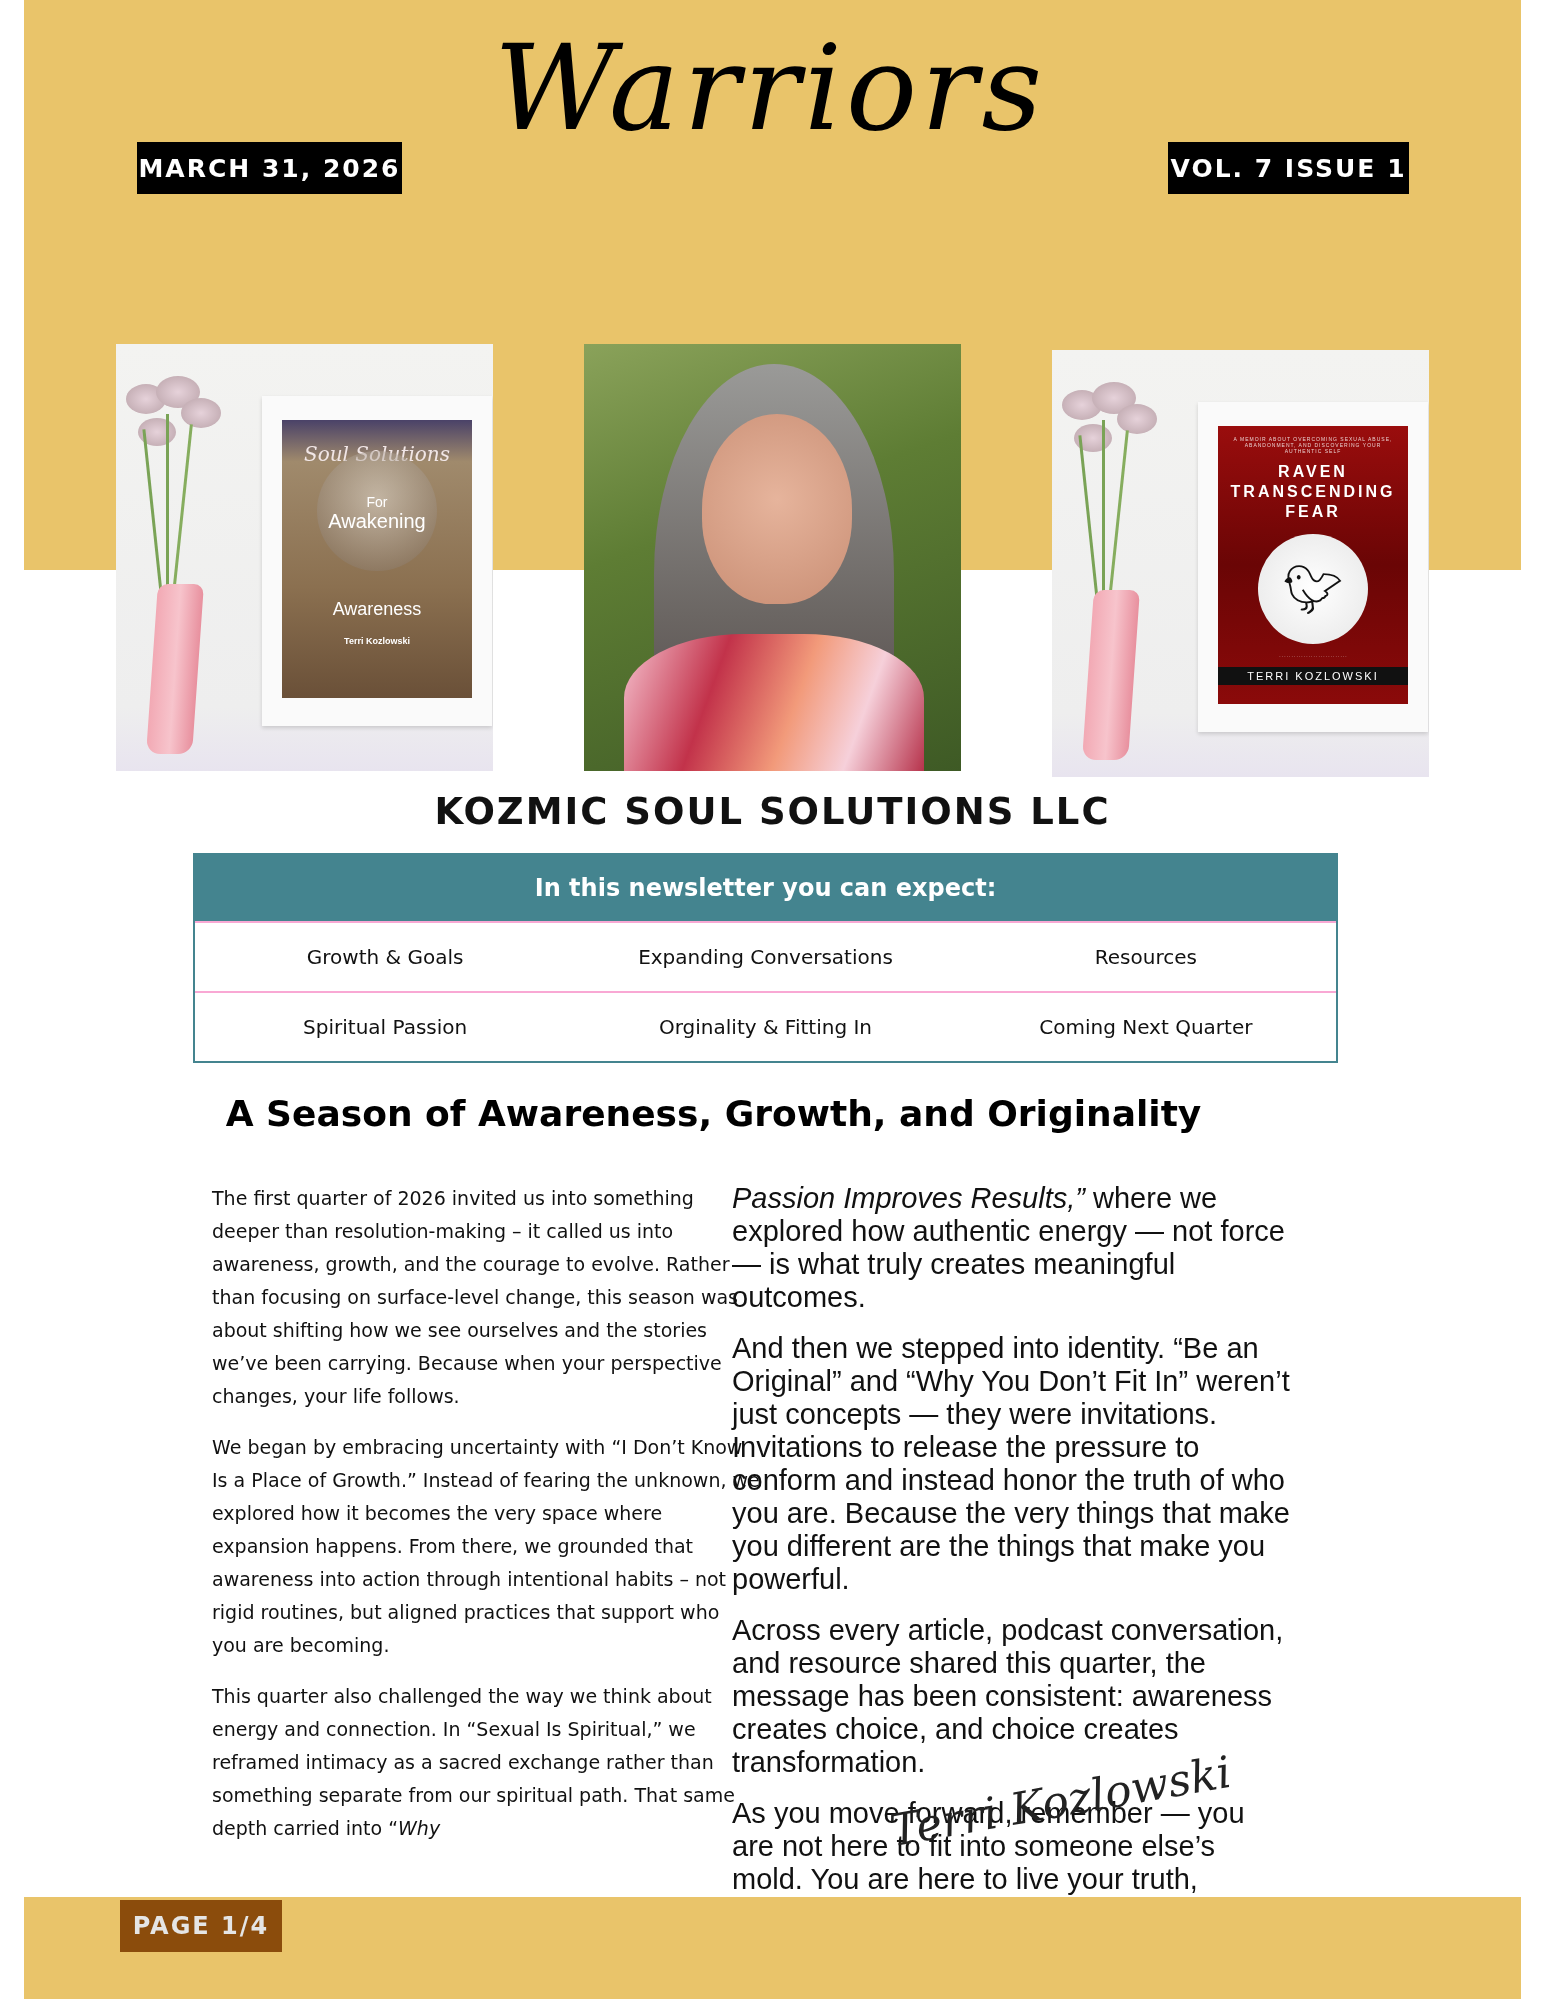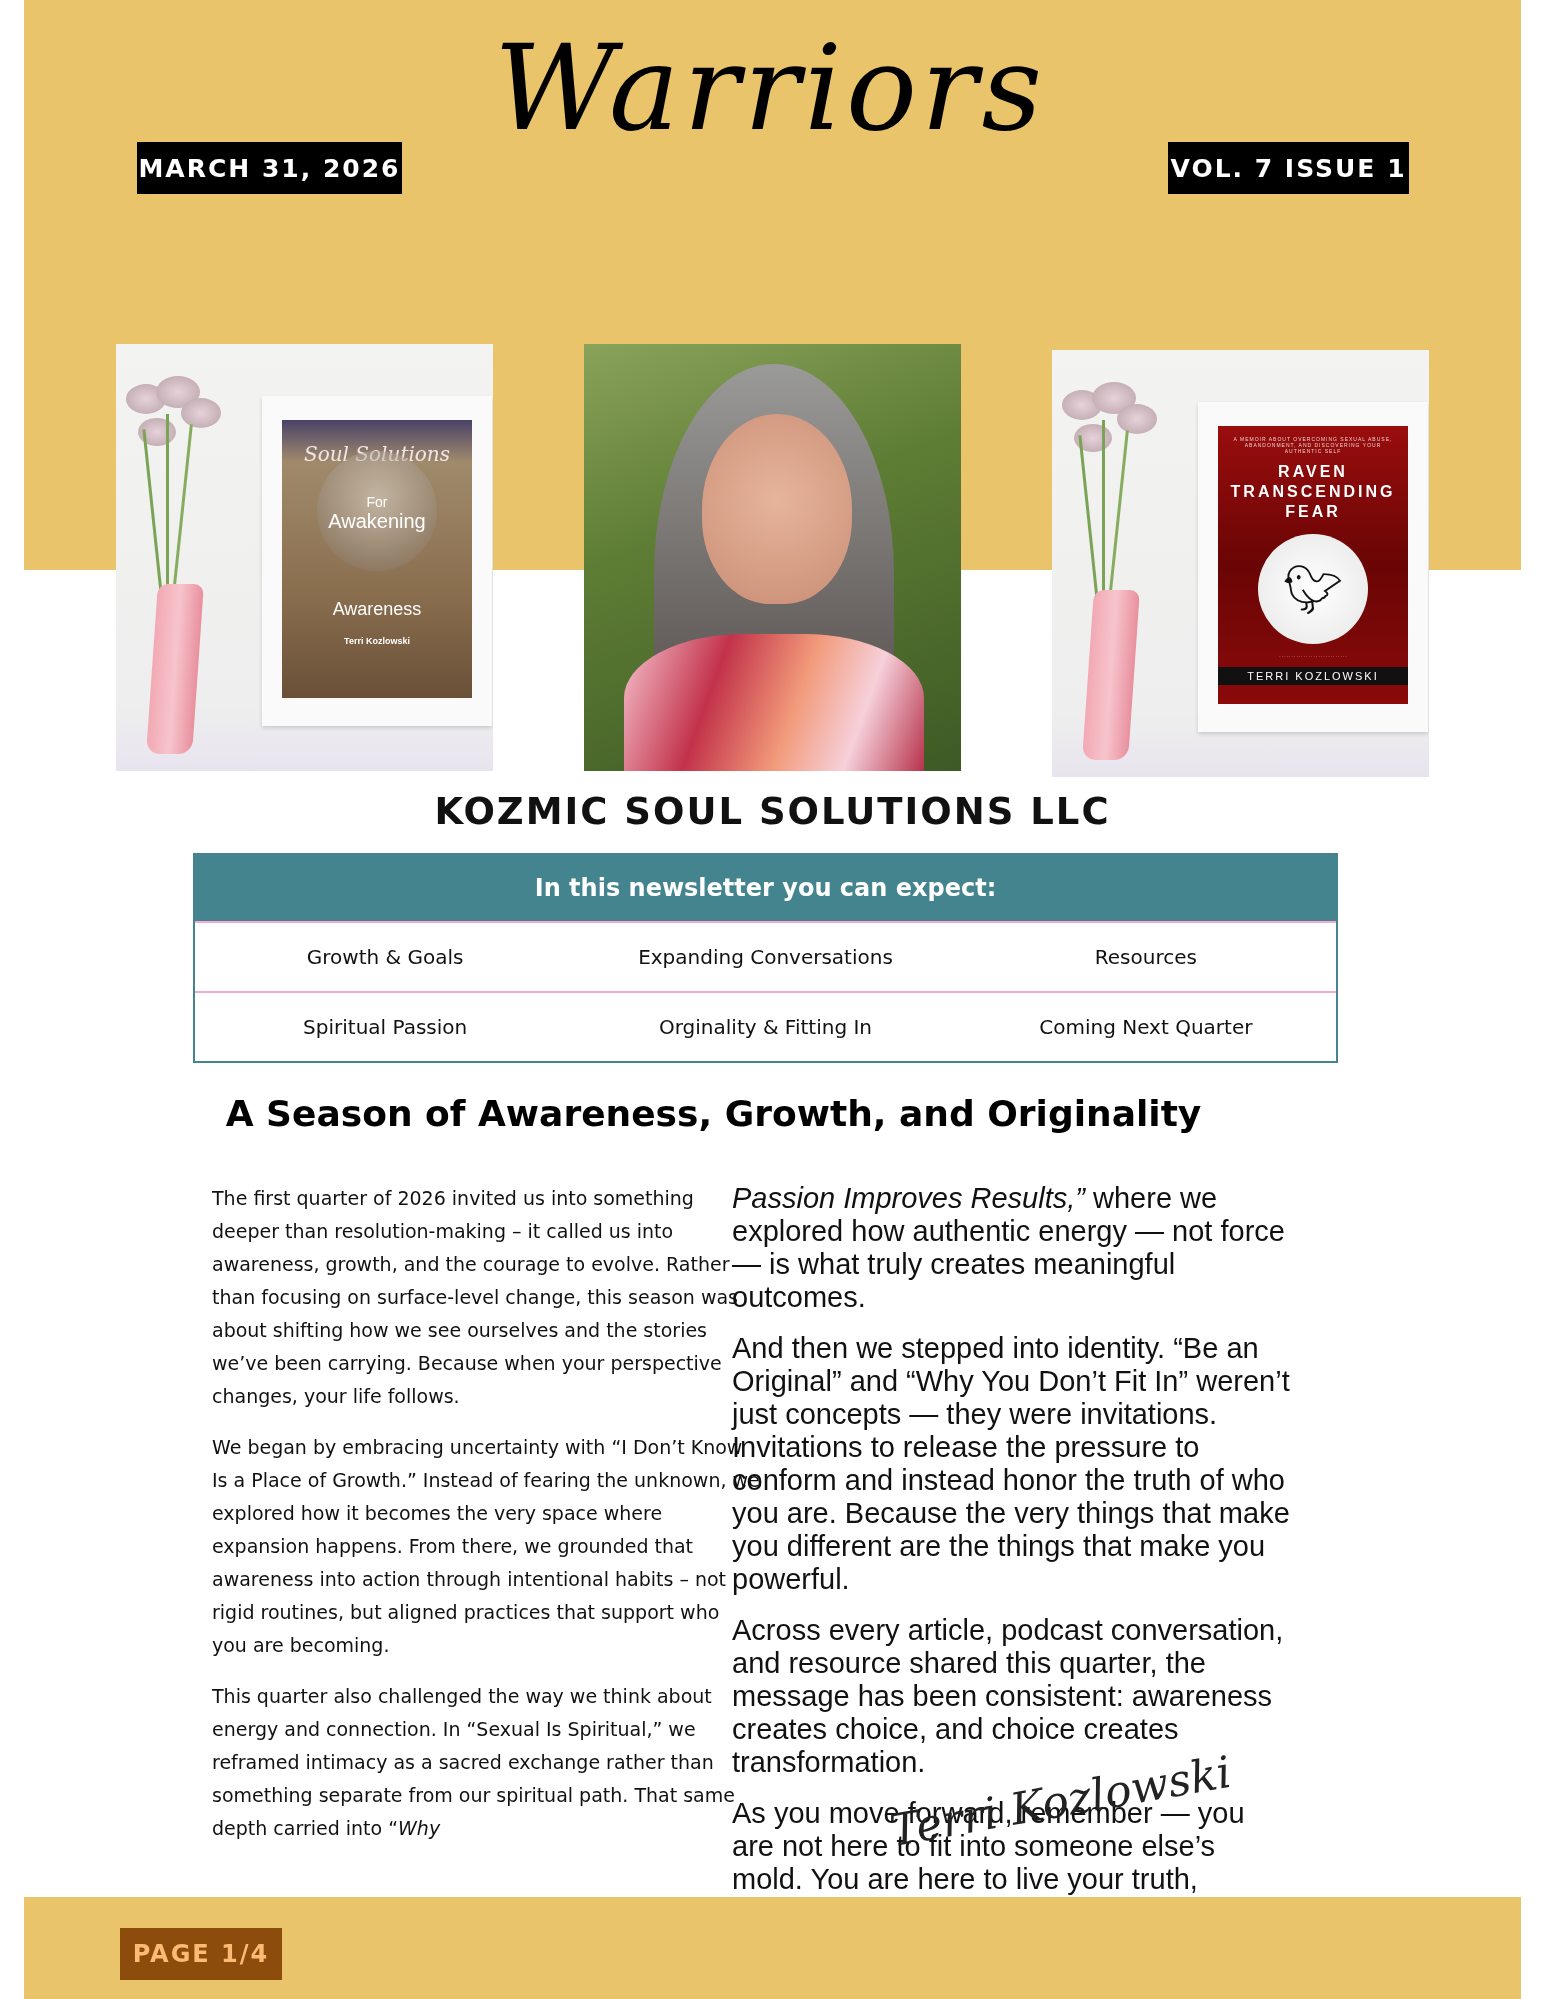--- a/index.html
+++ b/index.html
@@ -55,21 +55,21 @@
   .headline { position: absolute; left: 0; top: 1093px; width: 1427px; text-align: center; font-family: "DejaVu Sans", sans-serif; font-weight: bold; font-size: 36px; color: #000; }
 
   .col { position: absolute; top: 1182px; font-size: 19.5px; line-height: 33px; color: #111; }
   .col-left { left: 212px; width: 548px; font-family: "DejaVu Sans", sans-serif; font-size: 19px; }
   .col-right { left: 732px; width: 560px; font-family: Liberation Sans, sans-serif; font-size: 29px; }
   .col p { margin-bottom: 18px; }
   .col em { font-style: italic; }
 
   .signature { position: absolute; left: 895px; top: 1805px; font-family: "DejaVu Serif", serif; font-style: italic; font-size: 44px; color: #222; transform: rotate(-10deg); transform-origin: left bottom; }
 
-  .page-badge { position: absolute; left: 120px; top: 1900px; width: 162px; height: 52px; background: #8b4c0c; color: #fdba74; font-family: "DejaVu Sans", sans-serif; font-weight: bold; font-size: 24px; letter-spacing: 2px; display: flex; align-items: center; justify-content: center; margin-top: 28px; }
+  .page-badge { position: absolute; left: 120px; top: 1900px; width: 162px; height: 52px; background: #8b4c0c; color: #e5e5e5; font-family: "DejaVu Sans", sans-serif; font-weight: bold; font-size: 24px; letter-spacing: 2px; display: flex; align-items: center; justify-content: center; }
 </style>
 </head>
 <body>
 
 <div class="gold-band"></div>
 
 <div class="badge badge-date">MARCH 31, 2026</div>
 <div class="badge badge-vol">VOL. 7 ISSUE 1</div>
 
 <div class="masthead">

